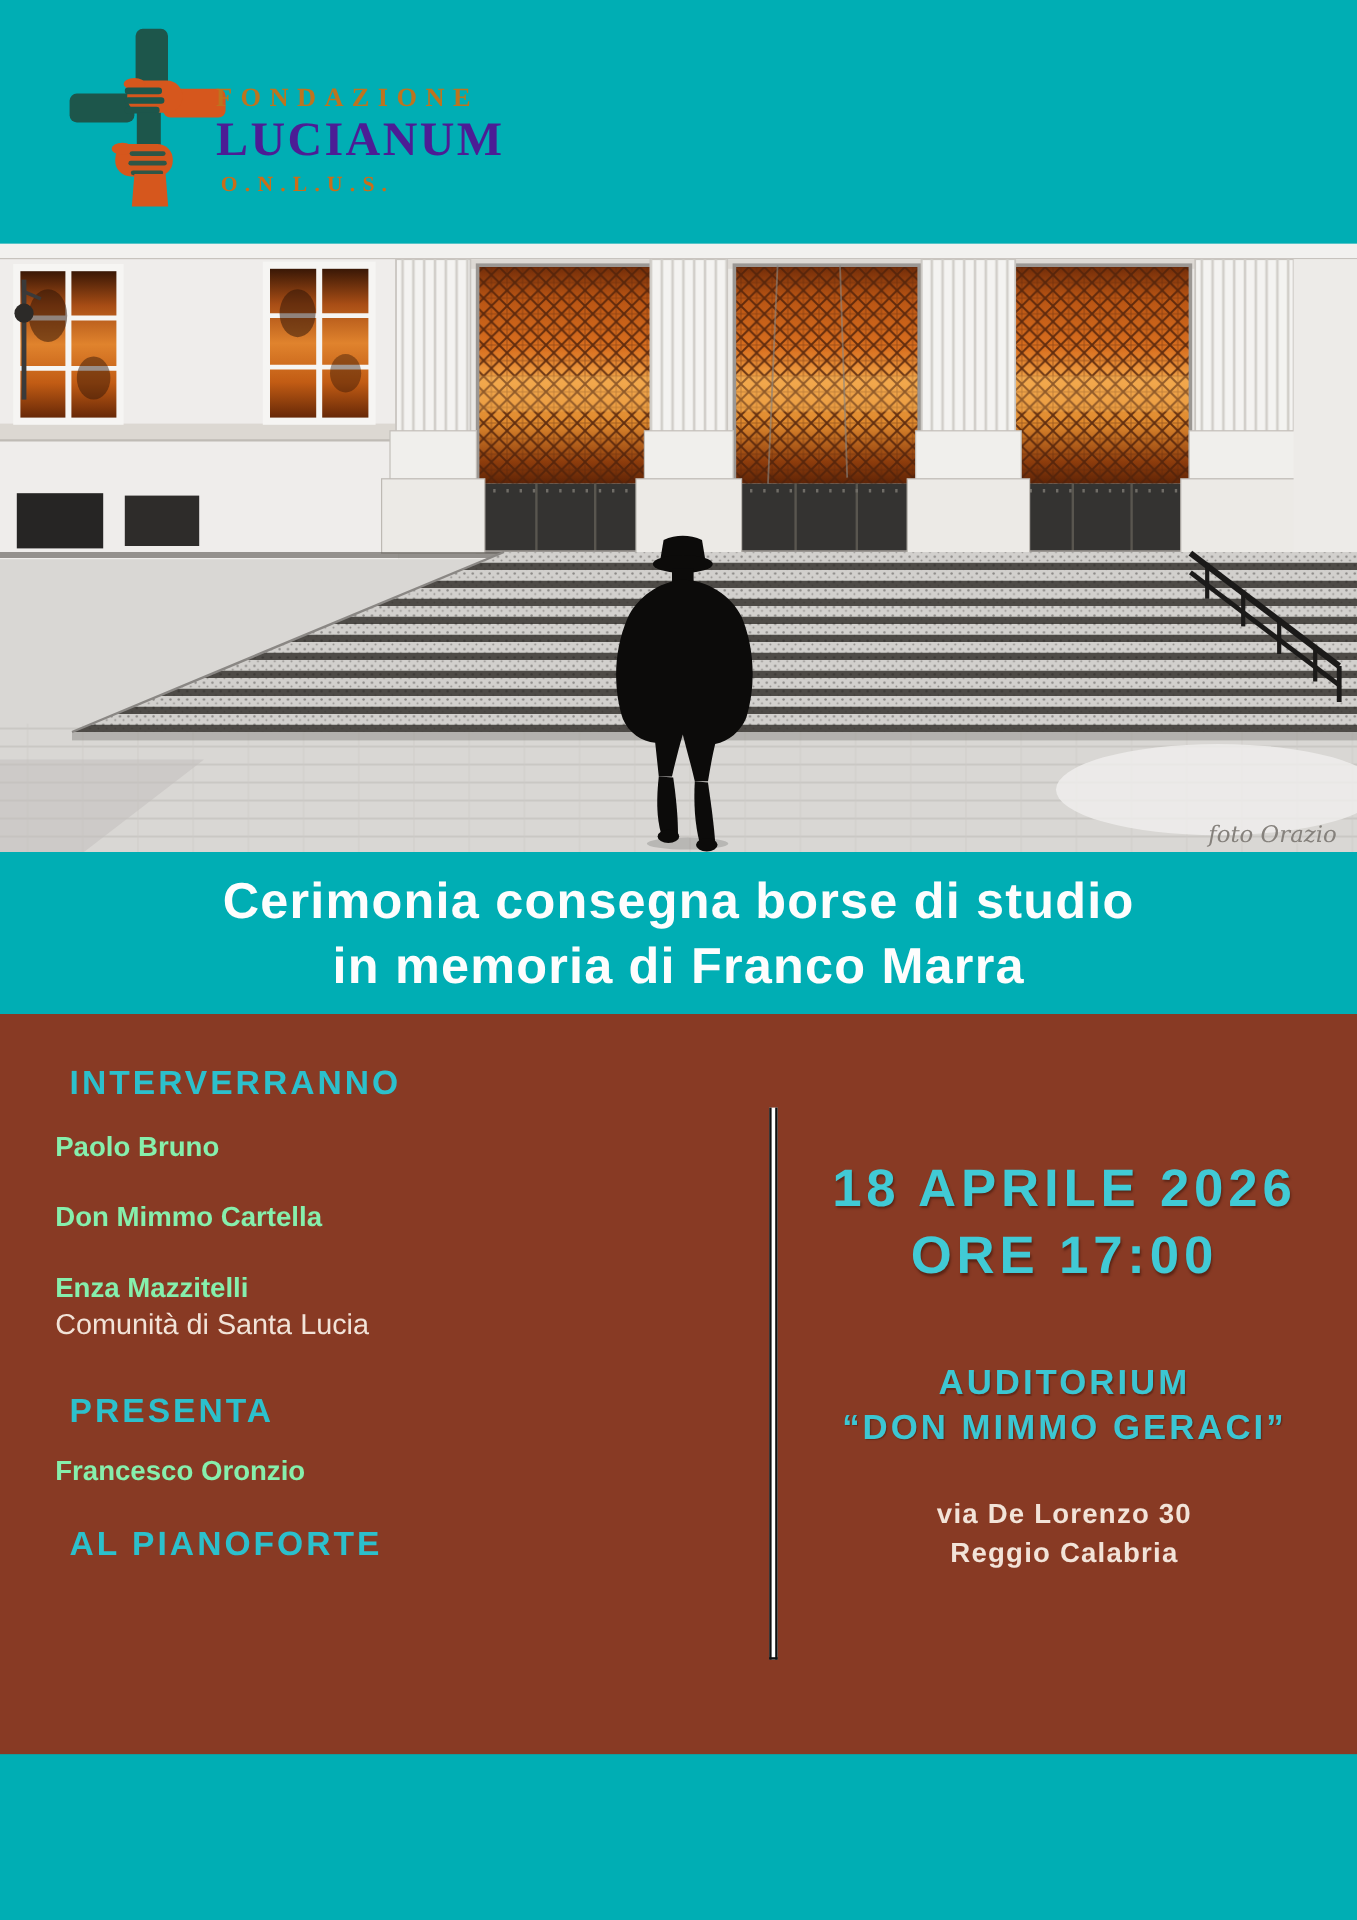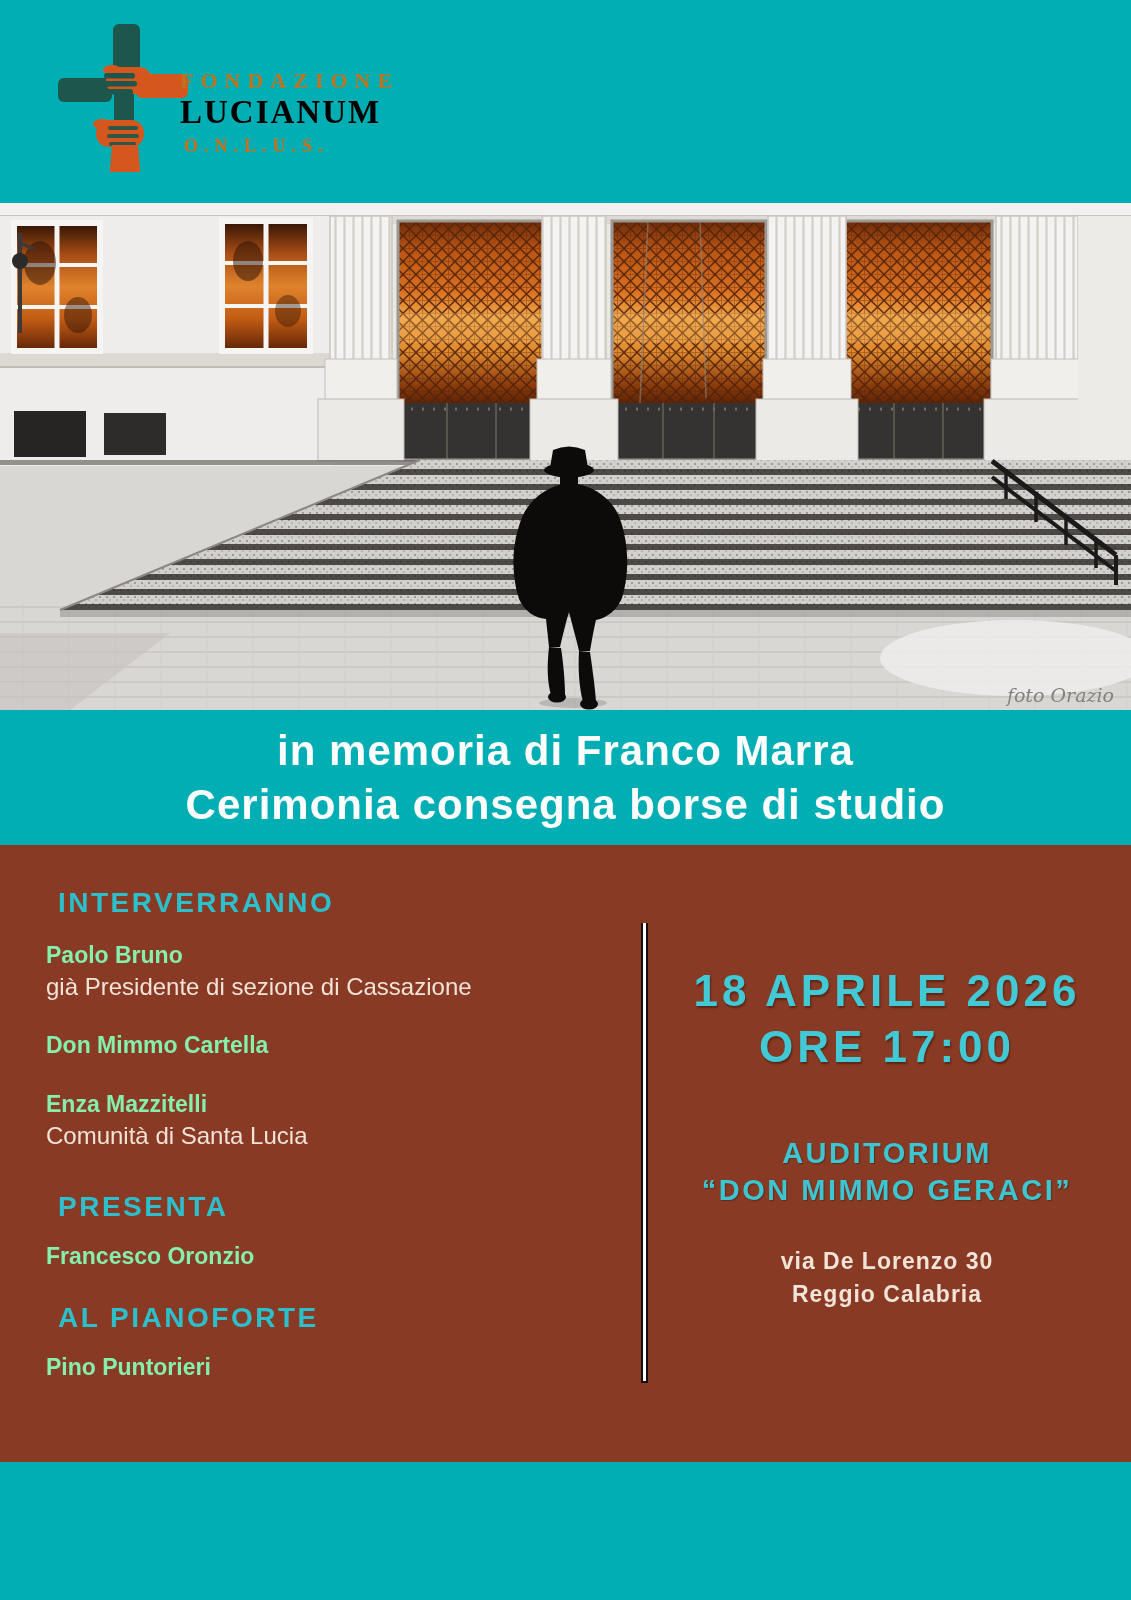--- a/index.html
+++ b/index.html
@@ -14,21 +14,21 @@
   .header { position: absolute; left: 0; top: 0; width: 1131px; height: 203px; background: #00aeb4; }
   .logo { position: absolute; left: 52px; top: 22px; display: flex; }
   .logo-mark { width: 140px; height: 150px; }
   .logo-text { margin-left: -12px; }
   .logo-top {
     margin-top: 46px; font-family: "Liberation Serif", serif; font-weight: bold;
     font-size: 22px; letter-spacing: 7px; color: #bd741f;
   }
   .logo-name {
     margin-top: 2px; font-family: "Liberation Serif", serif; font-weight: bold;
-    font-size: 33px; line-height: 1; letter-spacing: 2px; color: #000000;
+    font-size: 40px; line-height: 1; letter-spacing: 2px; color: #4c1d95;
   }
   .logo-suffix {
     margin-top: 7px; margin-left: 4px; font-family: "Liberation Serif", serif;
     font-size: 18px; letter-spacing: 6px; color: #cb6d19; font-weight: bold;
   }
 
   
   .photo { position: absolute; left: 0; top: 203px; width: 1131px; height: 507px; }
   .photo svg { display: block; }
 
@@ -296,46 +296,44 @@
         <path d="M579,448 C578,466 579,484 583,499 L596,499 C595,484 592,463 590,449 Z"></path>
         <ellipse cx="557" cy="494" rx="9" ry="5.5"></ellipse>
         <ellipse cx="589" cy="501" rx="9" ry="5.5"></ellipse>
       </g>
 
       <text x="1114" y="499" text-anchor="end" font-size="19" font-style="italic" font-family="DejaVu Serif, serif" fill="#85817c">foto Orazio</text>
     </svg>
   </div>
 
   <div class="title-band">
+    <div class="title-line">Cerimonia consegna borse di studio</div>
     <div class="title-line">in memoria di Franco Marra</div>
-    <div class="title-line">Cerimonia consegna borse di studio</div>
   </div>
 
   <section class="details">
 
     <div class="left-col">
       <h2 class="teal-heading">INTERVERRANNO</h2>
 
       <div class="speaker">
         <div class="person-name">Paolo Bruno</div>
-        <div class="role">già Presidente di sezione di Cassazione</div>
       </div>
       <div class="speaker">
         <div class="person-name">Don Mimmo Cartella</div>
       </div>
       <div class="speaker">
         <div class="person-name">Enza Mazzitelli</div>
         <div class="role">Comunità di Santa Lucia</div>
       </div>
 
       <h2 class="teal-heading h-presenta">PRESENTA</h2>
       <div class="person-name solo-name">Francesco Oronzio</div>
 
       <h2 class="teal-heading h-piano">AL PIANOFORTE</h2>
-      <div class="person-name solo-name">Pino Puntorieri</div>
     </div>
 
     <div class="divider"></div>
 
     <div class="right-col">
       <div class="event-date">
         <div class="date-line">18 APRILE 2026</div>
         <div class="date-line">ORE 17:00</div>
       </div>
       <div class="venue">

